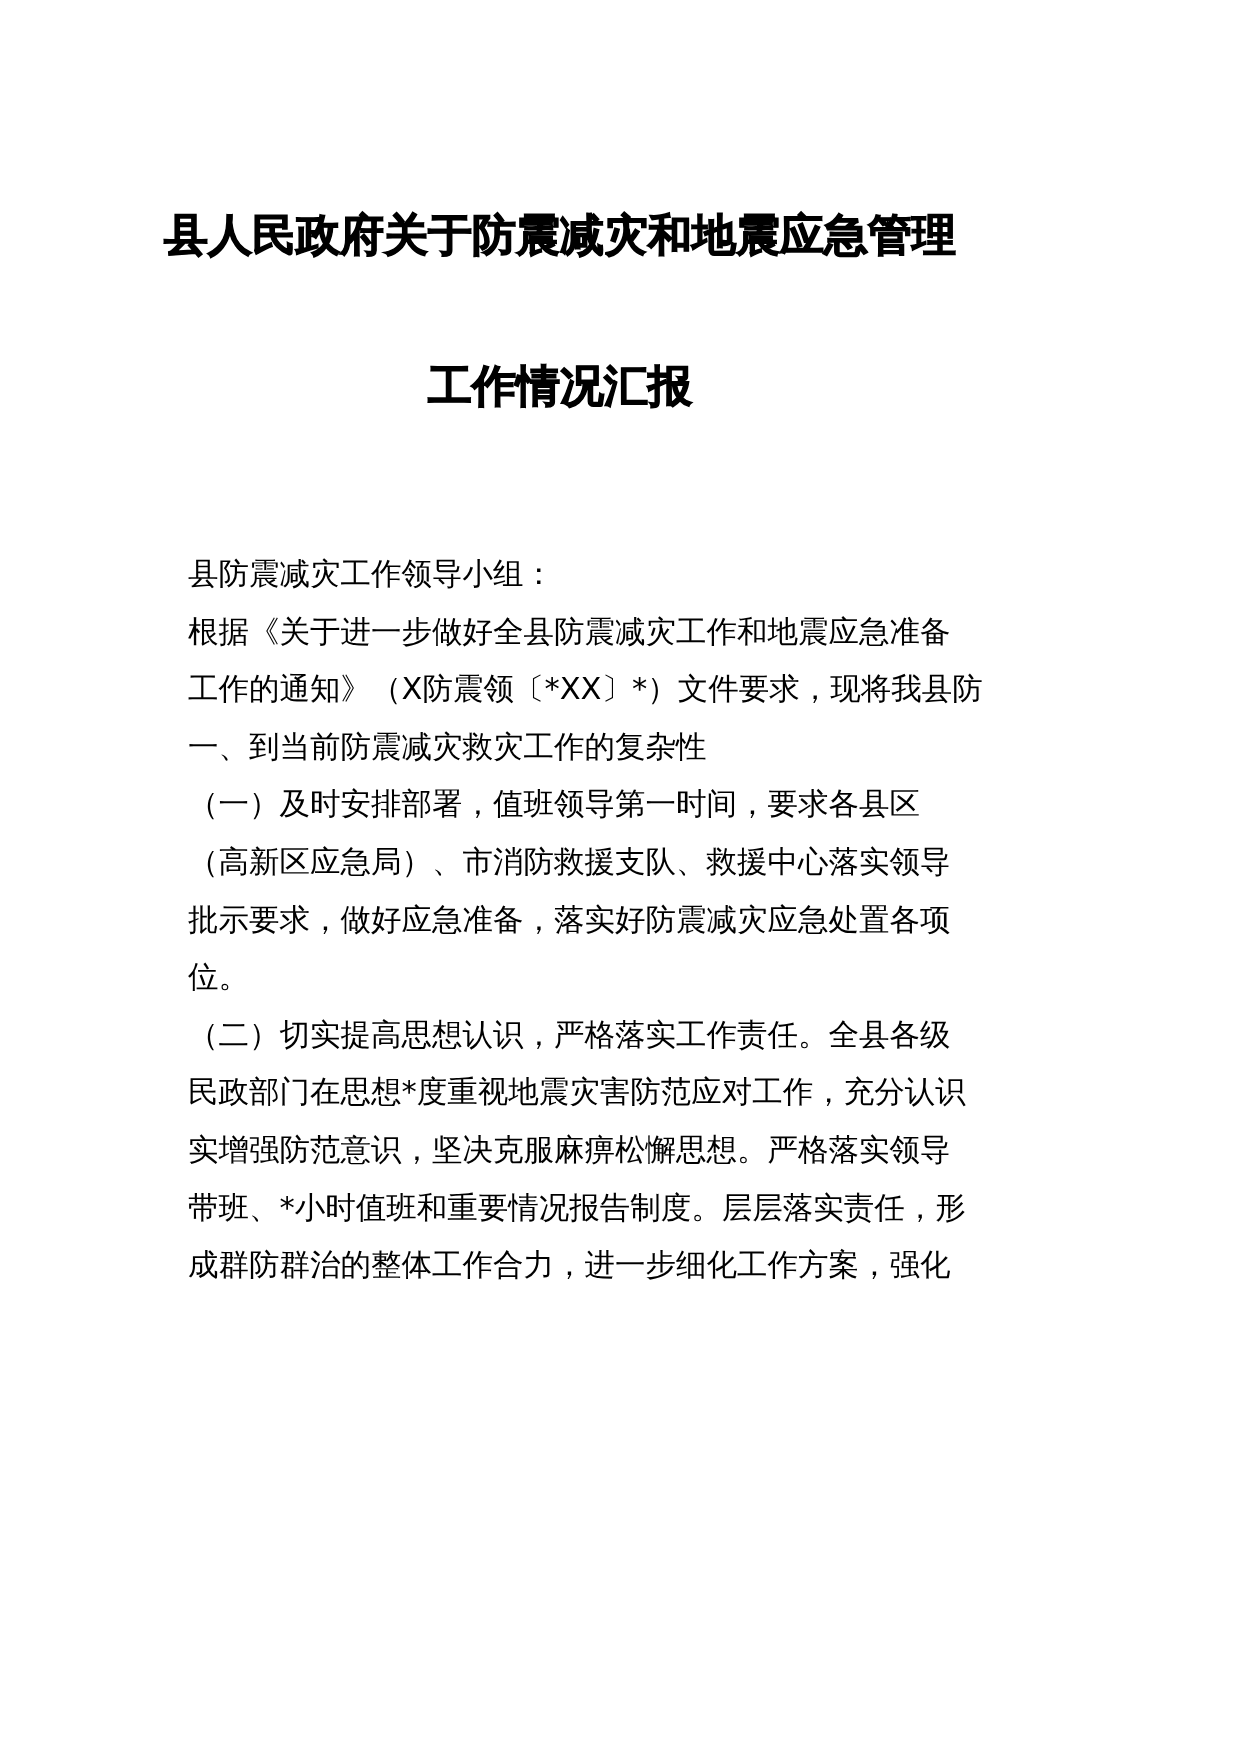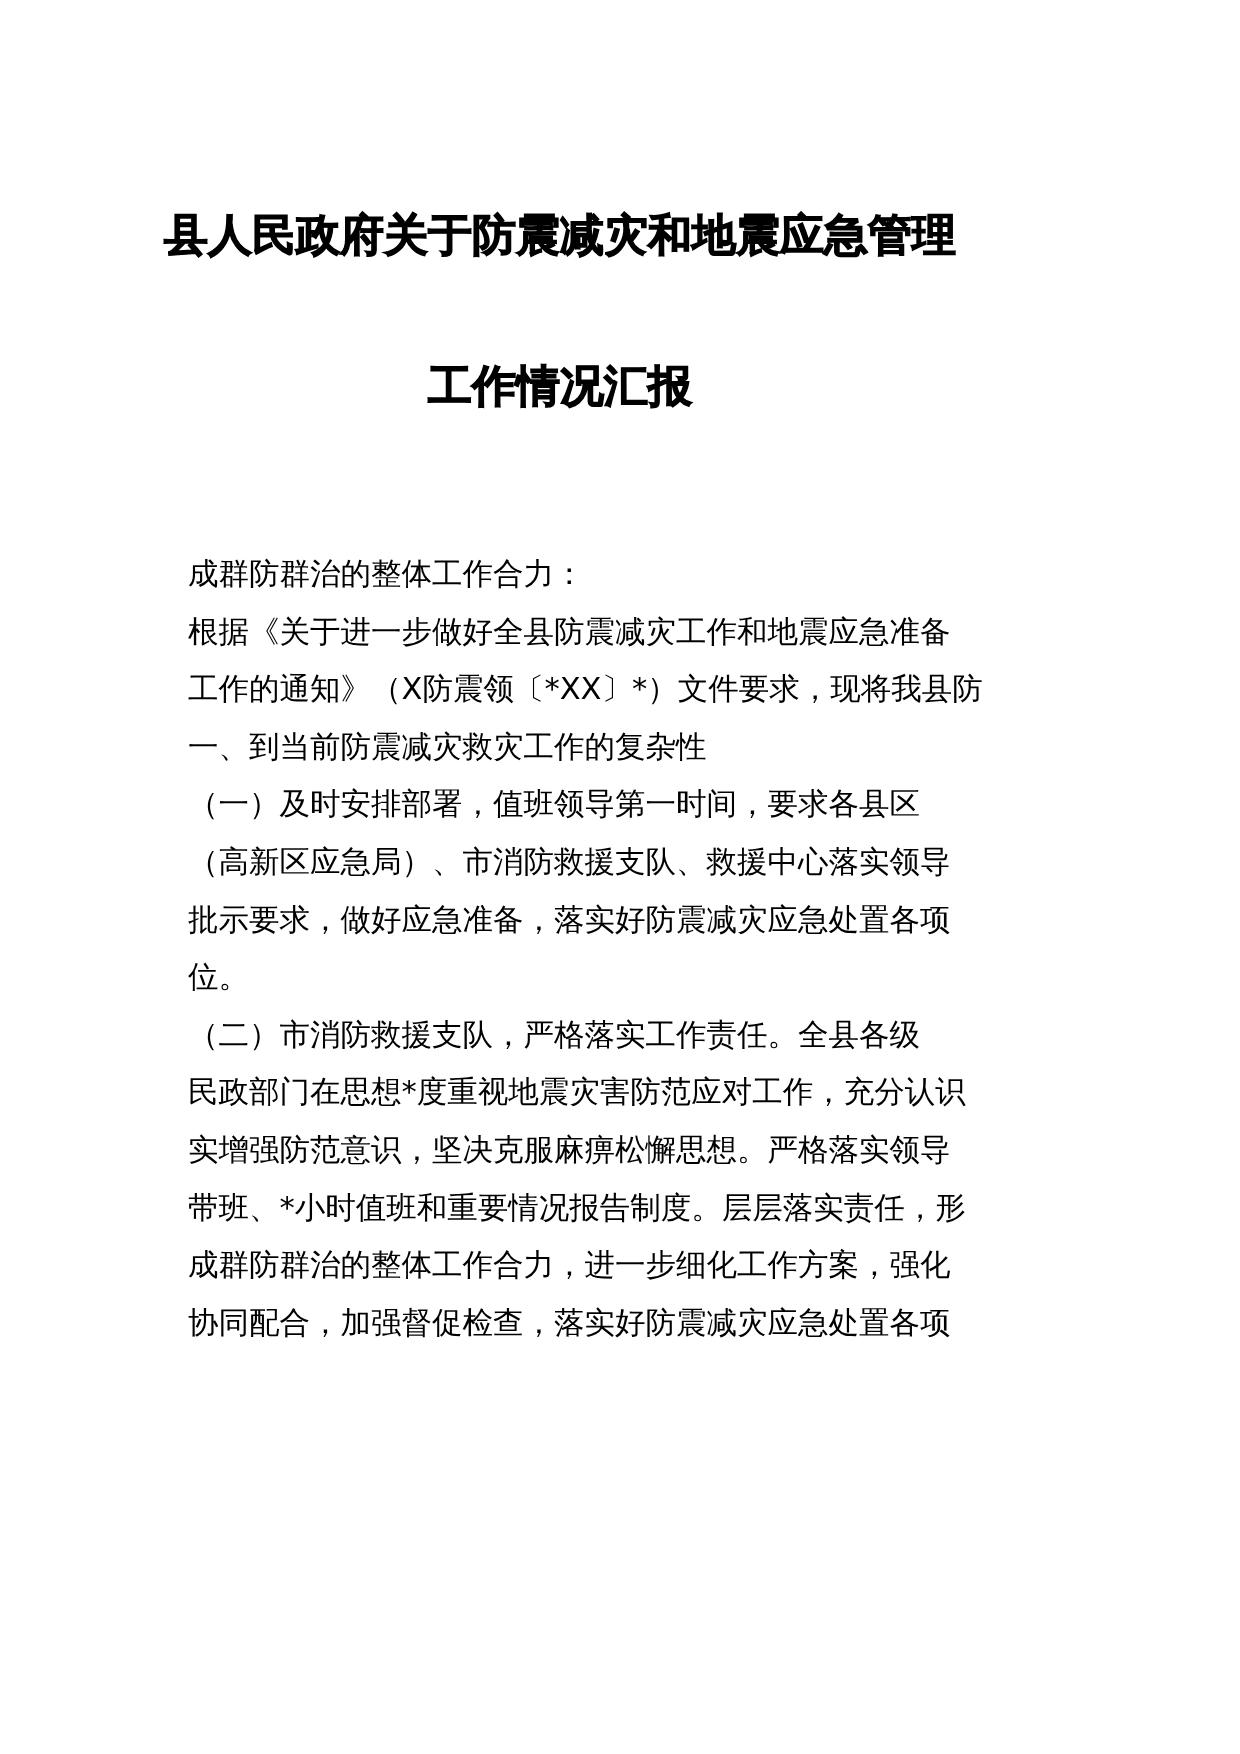--- a/index.html
+++ b/index.html
@@ -52,28 +52,27 @@
     }
   </style>
 </head>
 <body>
 
 <div class="page">
   <div class="title-line l1">县人民政府关于防震减灾和地震应急管理</div>
   <div class="title-line l2">工作情况汇报</div>
 
   <div class="body">
-    <span class="line">成群防群治的整体工作合力：</span>
+    <span class="line">县防震减灾工作领导小组：</span>
     <span class="line">根据《关于进一步做好全县防震减灾工作和地震应急准备</span>
     <span class="line">工作的通知》（X防震领〔*XX〕*）文件要求，现将我县防</span>
     <span class="line">一、到当前防震减灾救灾工作的复杂性</span>
     <span class="line">（一）及时安排部署，值班领导第一时间，要求各县区</span>
     <span class="line">（高新区应急局）、市消防救援支队、救援中心落实领导</span>
     <span class="line">批示要求，做好应急准备，落实好防震减灾应急处置各项</span>
     <span class="line">位。</span>
-    <span class="line">（二）市消防救援支队，严格落实工作责任。全县各级</span>
+    <span class="line">（二）切实提高思想认识，严格落实工作责任。全县各级</span>
     <span class="line">民政部门在思想*度重视地震灾害防范应对工作，充分认识</span>
     <span class="line">实增强防范意识，坚决克服麻痹松懈思想。严格落实领导</span>
     <span class="line">带班、*小时值班和重要情况报告制度。层层落实责任，形</span>
     <span class="line">成群防群治的整体工作合力，进一步细化工作方案，强化</span>
-    <span class="line">协同配合，加强督促检查，落实好防震减灾应急处置各项</span>
   </div>
 </div>
 
 </body></html>

